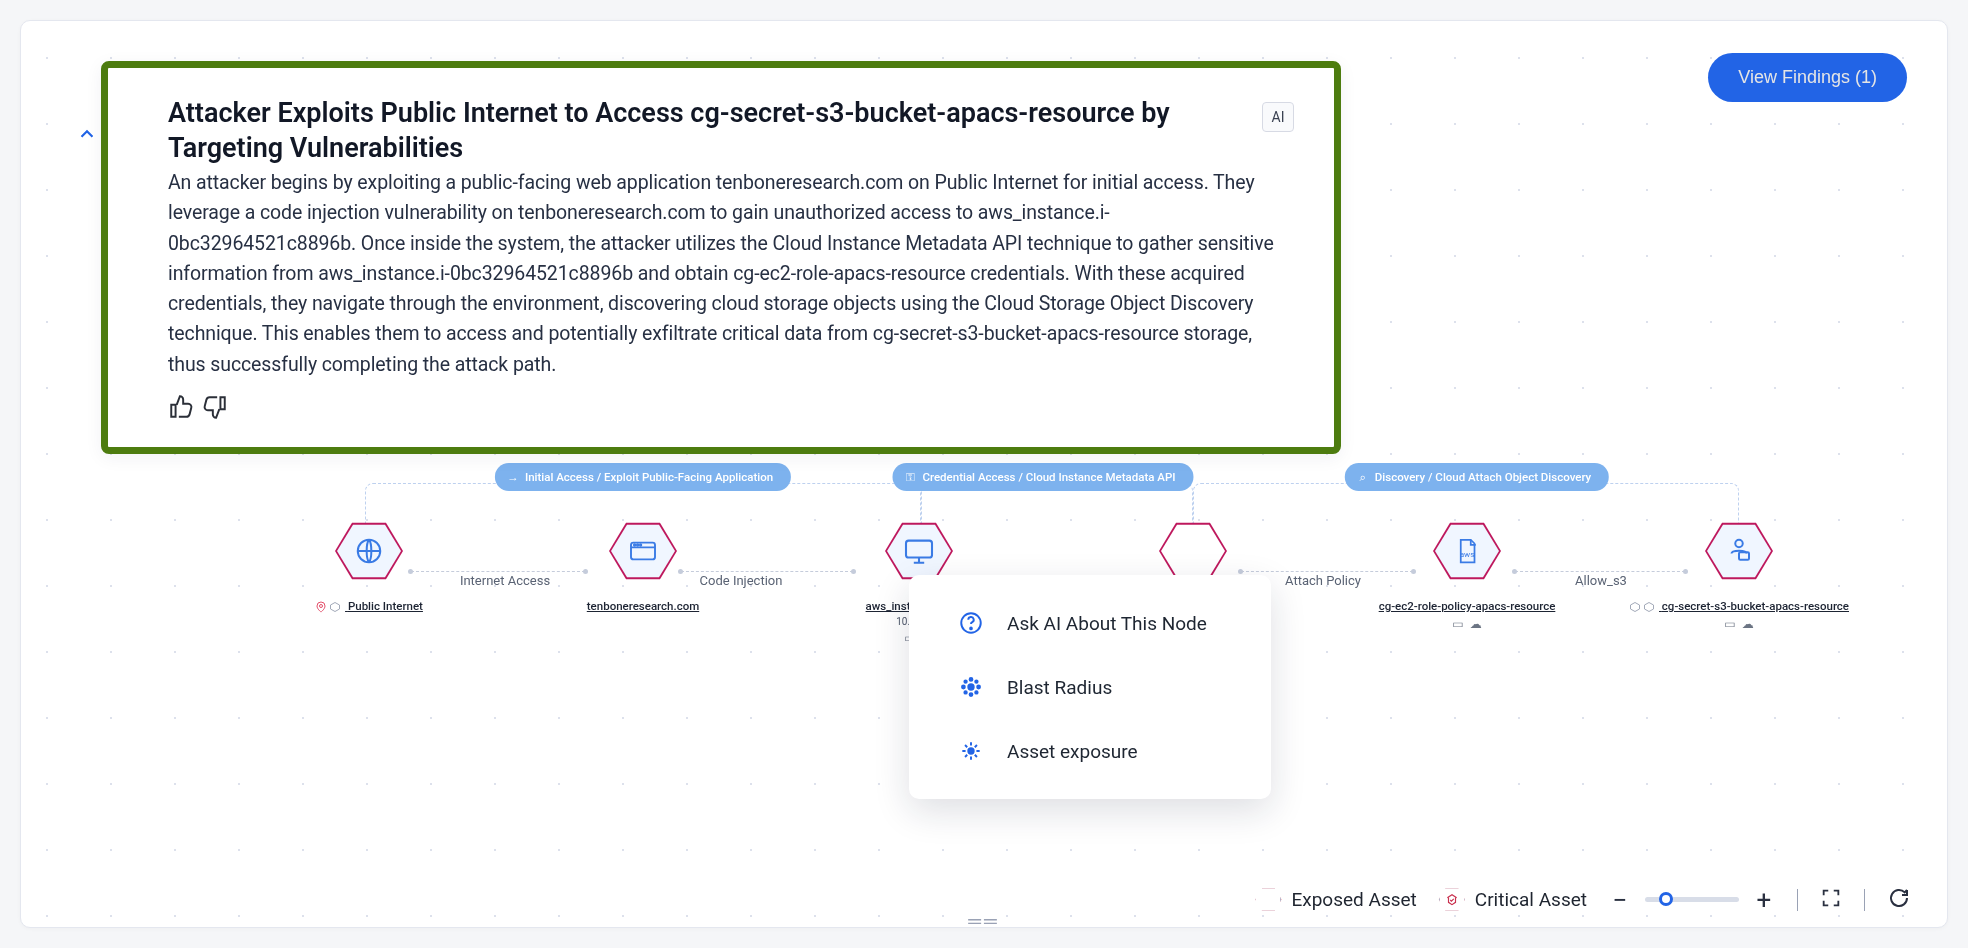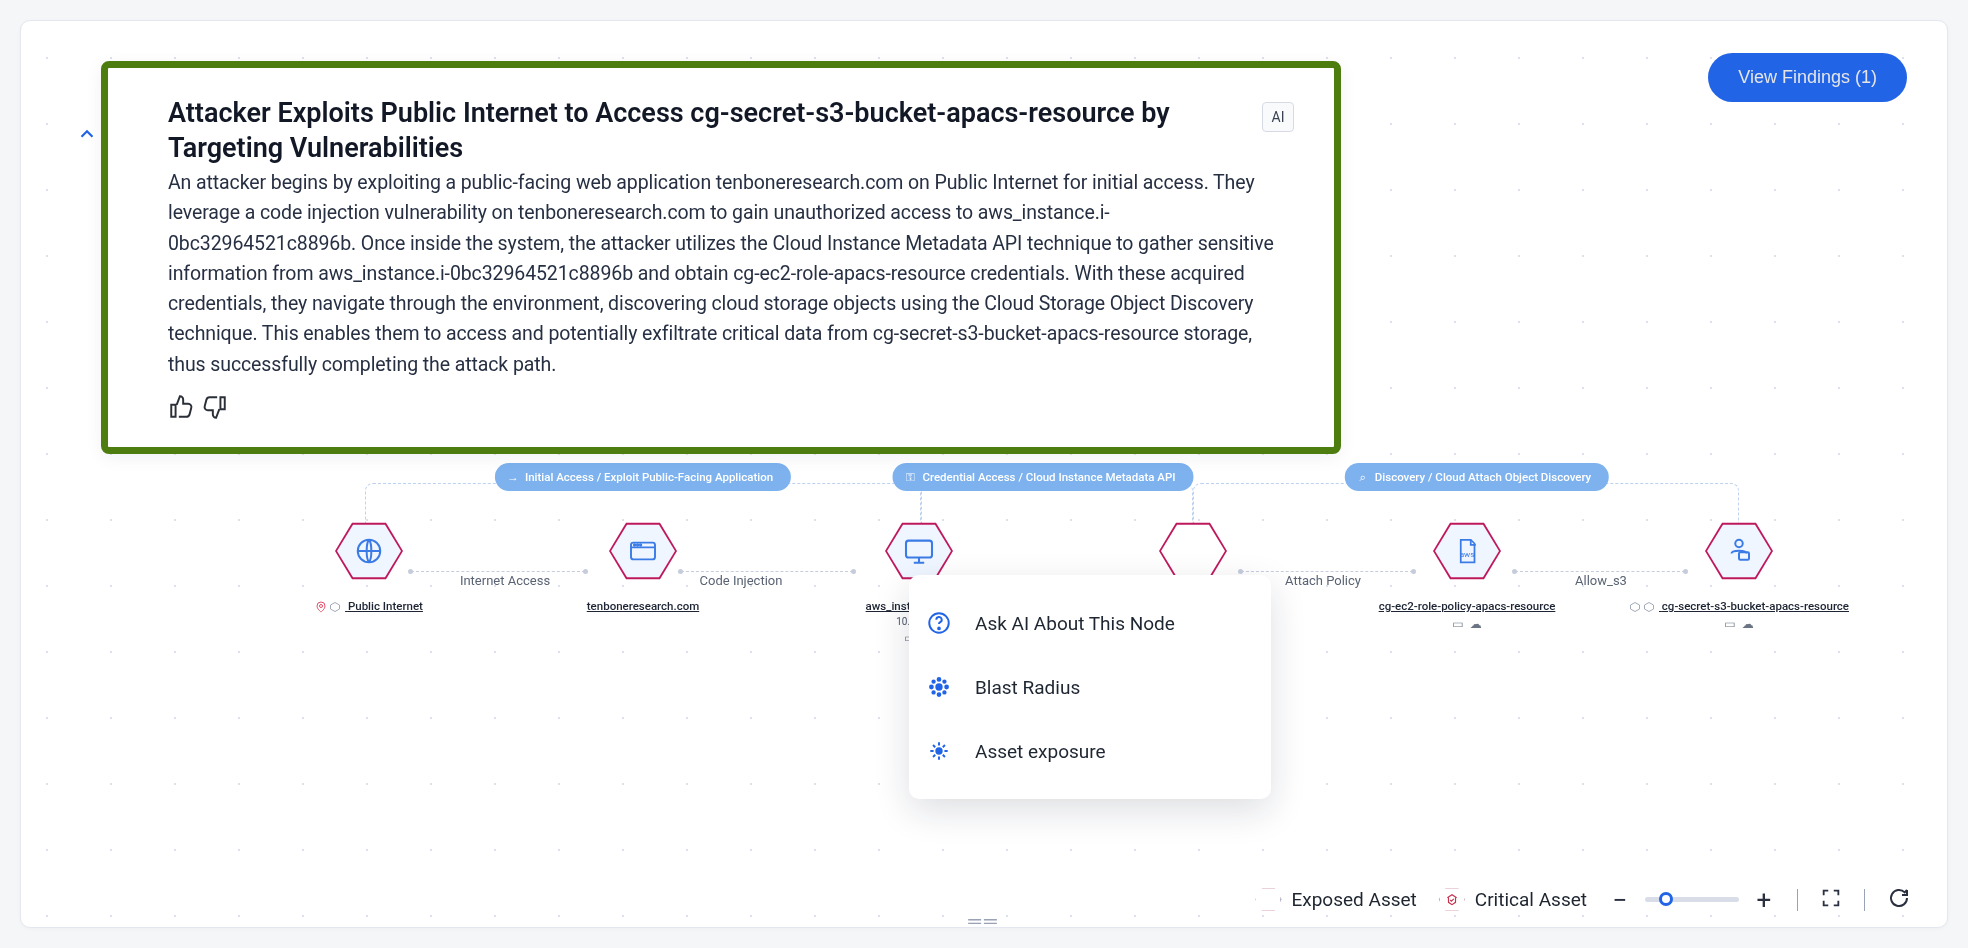--- a/index.html
+++ b/index.html
@@ -214,21 +214,21 @@
     background: #fff;
     border-radius: 10px;
     box-shadow: 0 12px 36px rgba(20,30,60,0.14);
     z-index: 10;
     padding: 16px 0;
   }
   .ctx-item {
     display: flex;
     align-items: center;
     gap: 22px;
-    padding: 18px 16px;
+    padding: 18px 48px;
     cursor: pointer;
     font-size: 19px;
     color: #1e2632;
   }
   .ctx-item .ci-icon {
     width: 28px; height: 28px;
     display:flex; align-items:center; justify-content:center;
     color: #2264e6;
   }
 

